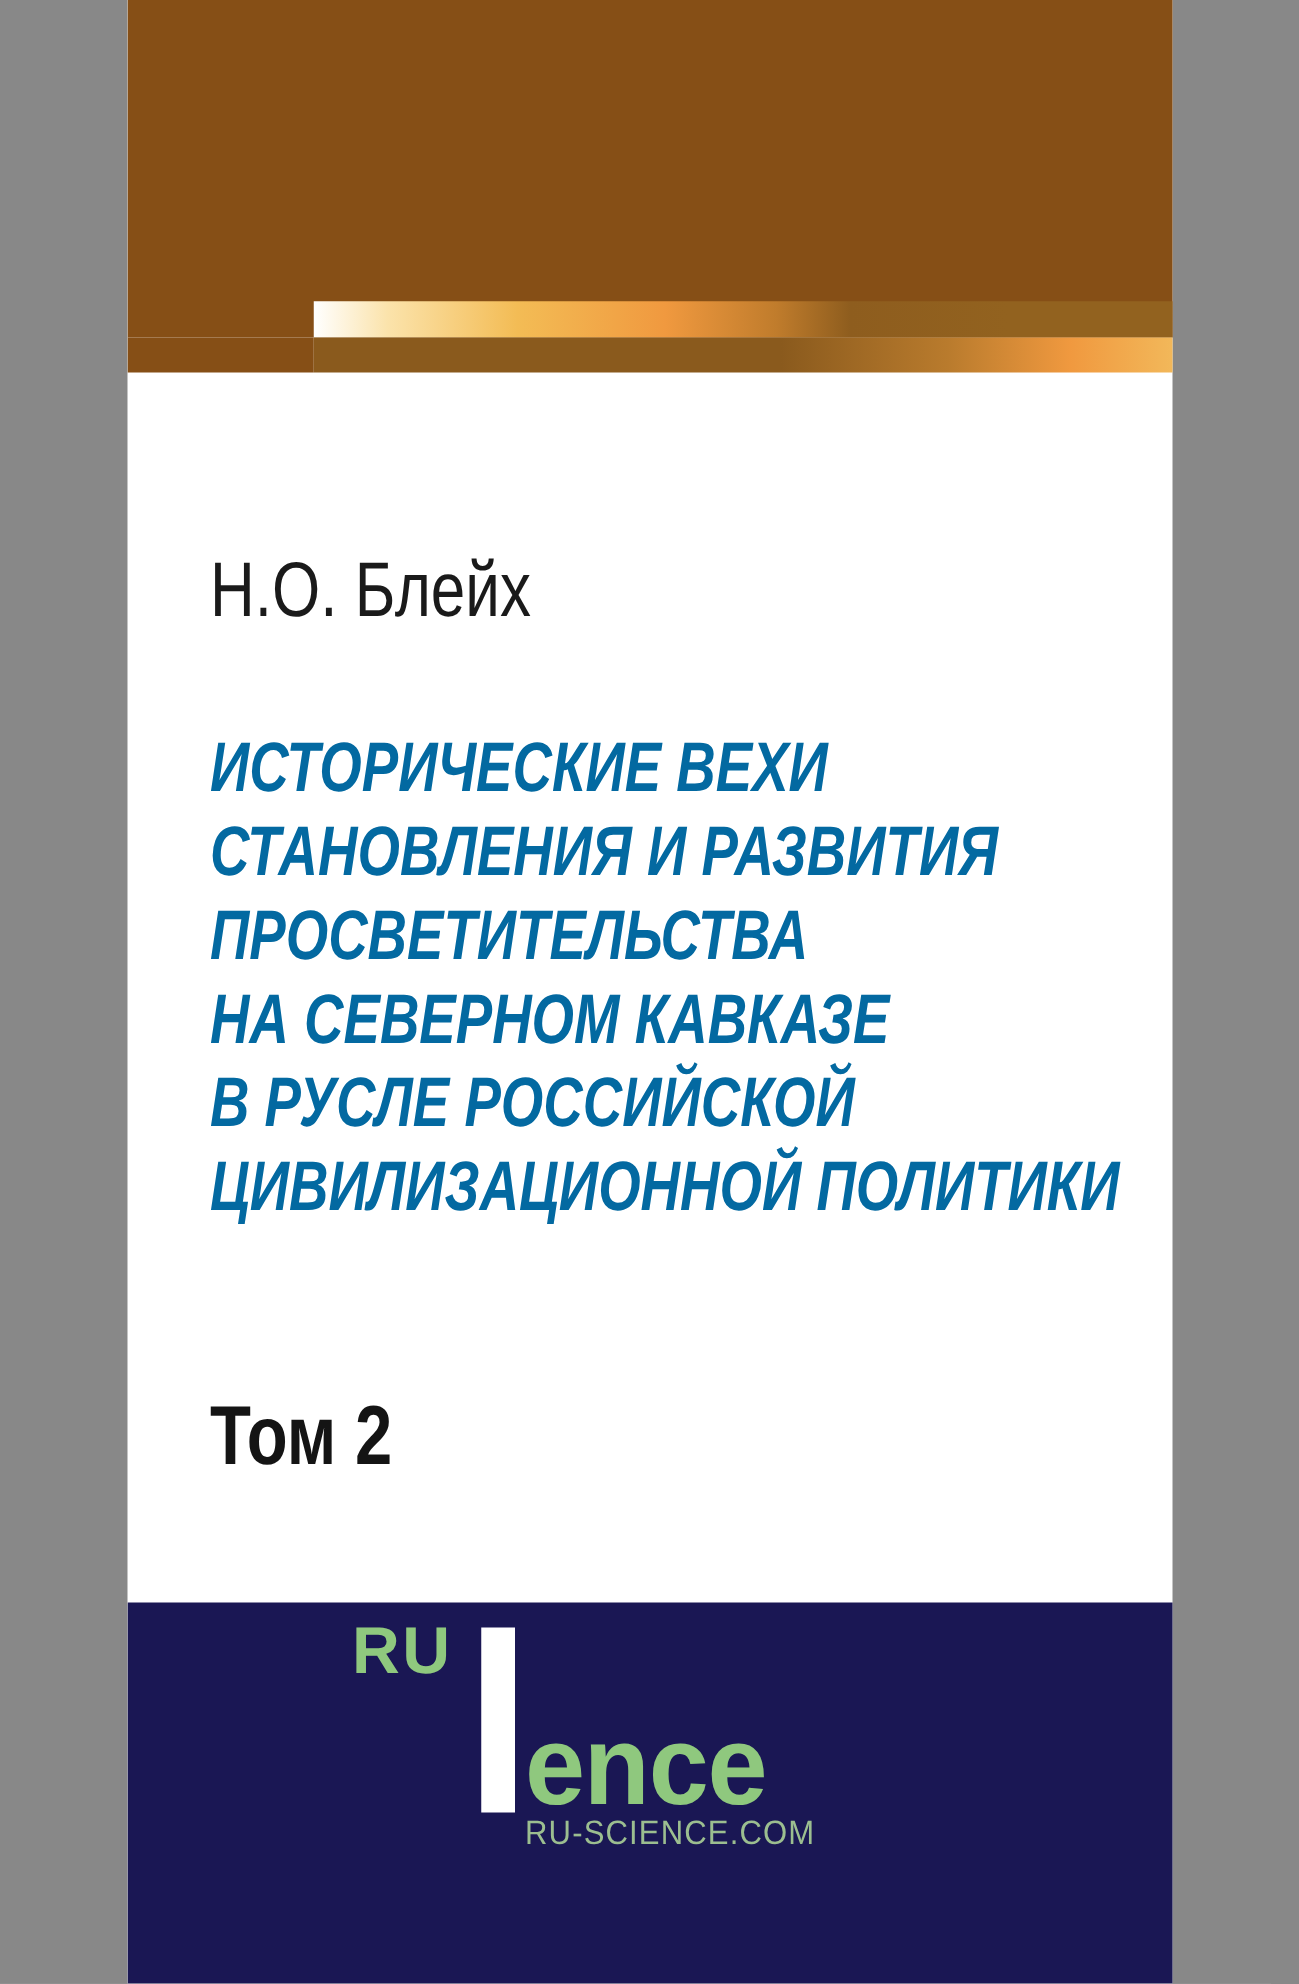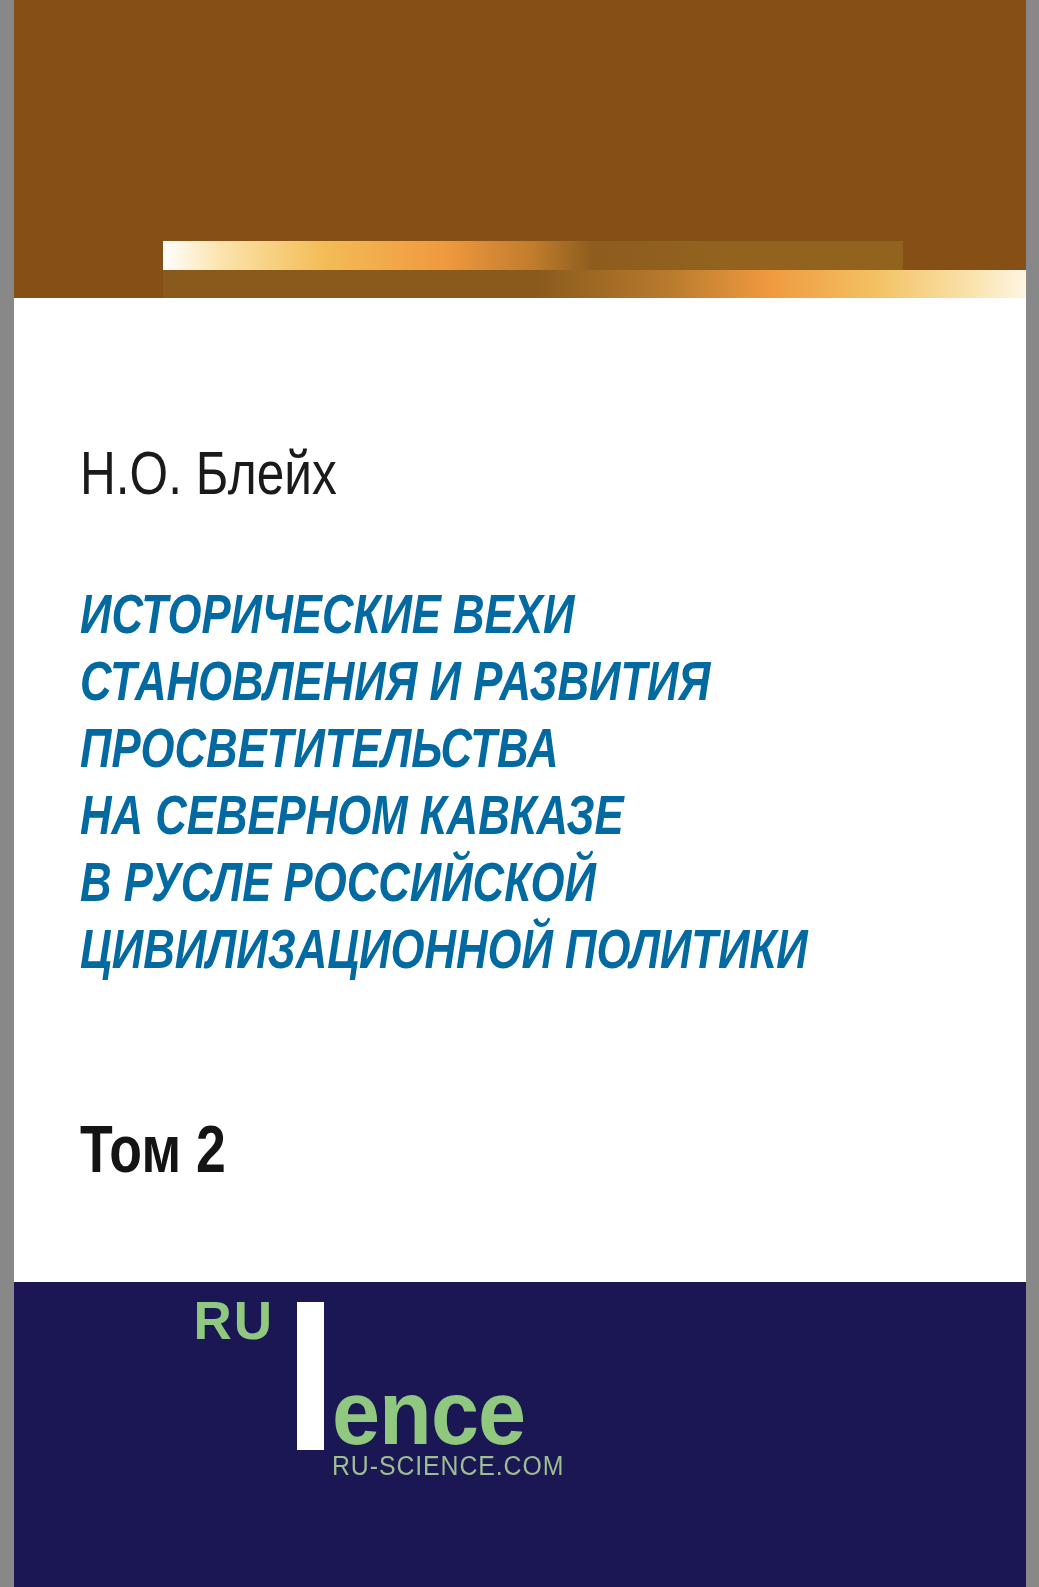--- a/index.html
+++ b/index.html
@@ -1,18 +1,18 @@
 <!DOCTYPE html>
 <html><head>
 <meta charset="utf-8">
 <style>
   html,body{margin:0;padding:0;background:#888;}
   #cover{
     position:relative;
-    width:1012px;height:1587px;
+    width:836px;height:1587px;
     background:#ffffff;
     overflow:hidden;
     font-family:"Liberation Sans", sans-serif;
     margin:0 auto;
   }
   
   .brown-block{
     position:absolute;left:0;top:0;width:1026px;height:270px;
     background:#864F16;
   }

